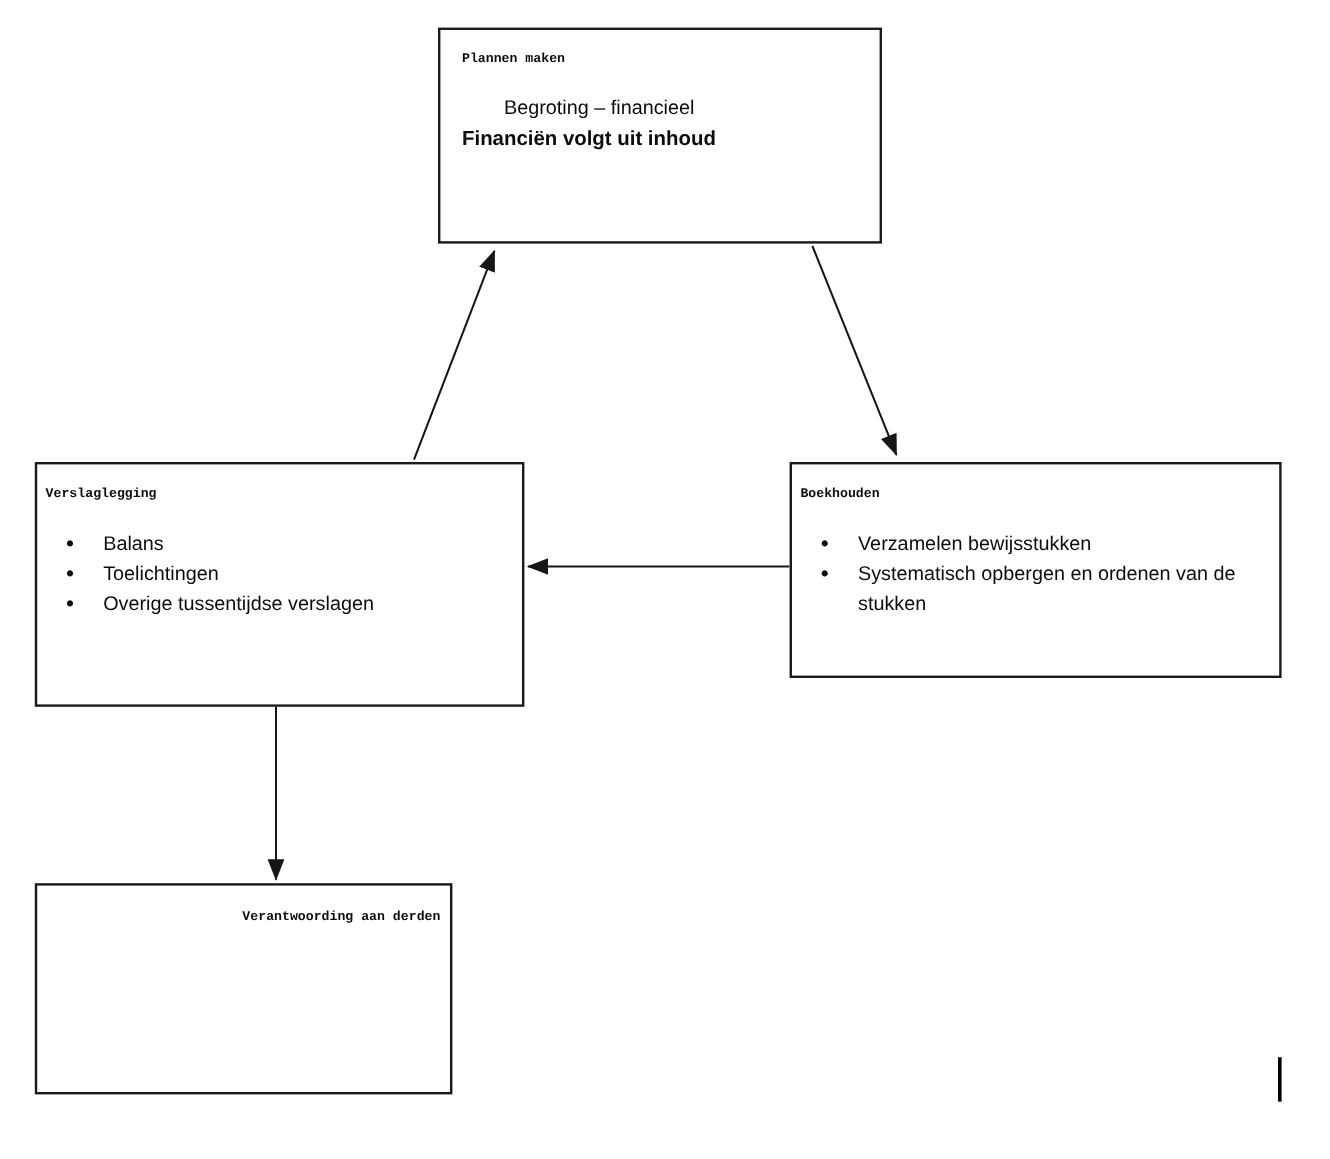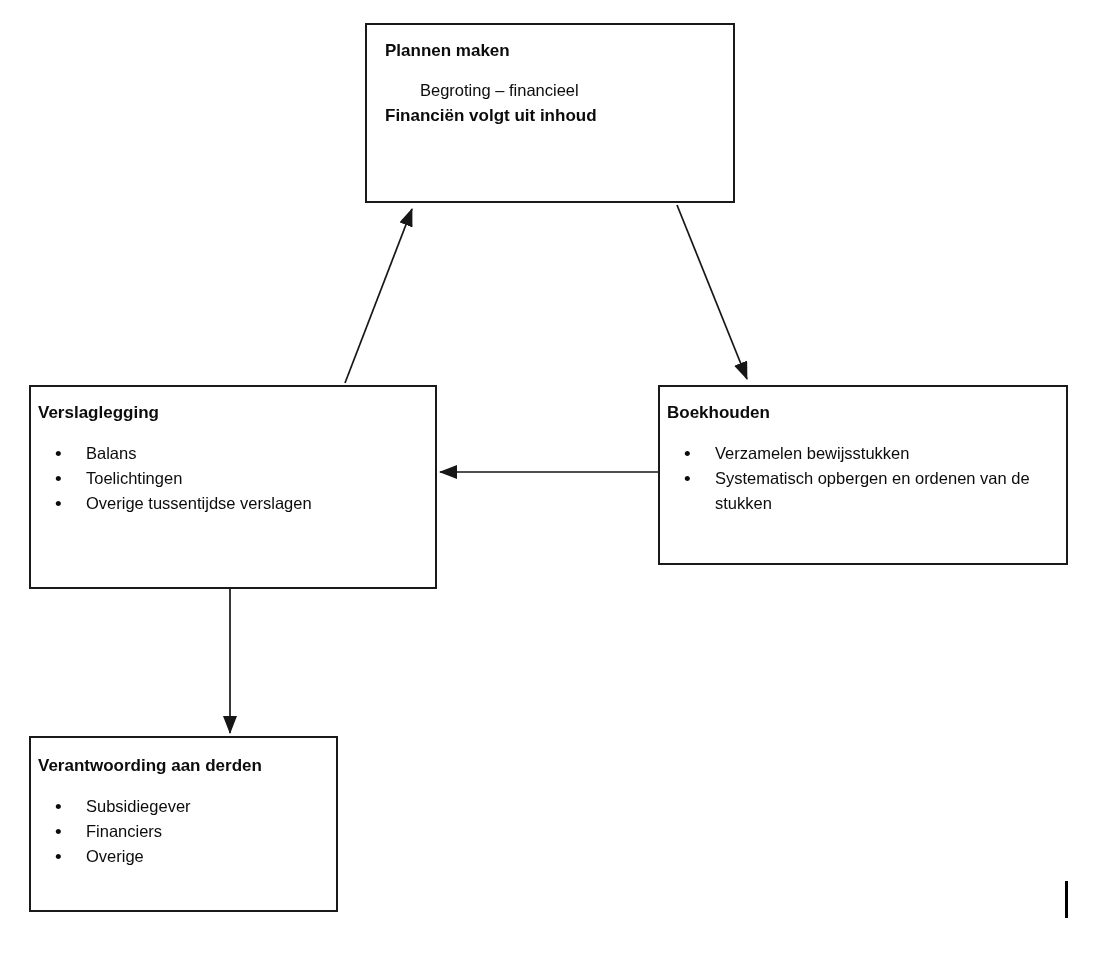--- a/index.html
+++ b/index.html
@@ -27,23 +27,24 @@
   .box {
     position: absolute;
     box-sizing: border-box;
     background: #ffffff;
     border: 2px solid #1a1a1a;
     font-size: 16.5px;
     line-height: 25px;
   }
   .box-title {
     font-weight: bold;
-    font-size: 17px;
+    font-size: 11px;
     line-height: 25px;
     white-space: nowrap;
+    font-family: Liberation Mono, monospace;
   }
   
   .box-plannen {
     left: 365px;
     top: 23px;
     width: 370px;
     height: 180px;
     padding: 13px 10px 0 18px;
   }
   .plain-lines {
@@ -67,23 +68,24 @@
   .box-boekhouden {
     left: 658px;
     top: 385px;
     width: 410px;
     height: 180px;
     padding: 13px 8px 0 7px;
   }
   .box-verantwoording {
     left: 29px;
     top: 736px;
-    width: 309px;
+    width: 348px;
     height: 176px;
     padding: 15px 8px 0 7px;
+    text-align: right;
   }
   ul.bullets {
     margin: 16px 0 0 0;
     padding: 0 0 0 17px;
     list-style: none;
   }
   ul.bullets li {
     position: relative;
     padding-left: 31px;
     line-height: 25px;
@@ -142,22 +144,17 @@
   <div class="box box-boekhouden">
     <div class="box-title">Boekhouden</div>
     <ul class="bullets">
         <li>Verzamelen bewijsstukken</li>
         <li>Systematisch opbergen en ordenen van de stukken</li>
       </ul>
   </div>
 
   <div class="box box-verantwoording">
     <div class="box-title">Verantwoording aan derden</div>
-    <ul class="bullets">
-        <li>Subsidiegever</li>
-        <li>Financiers</li>
-        <li>Overige</li>
-      </ul>
   </div>
 
   <div class="stray-mark"></div>
 
 </div>
 
 </body></html>

